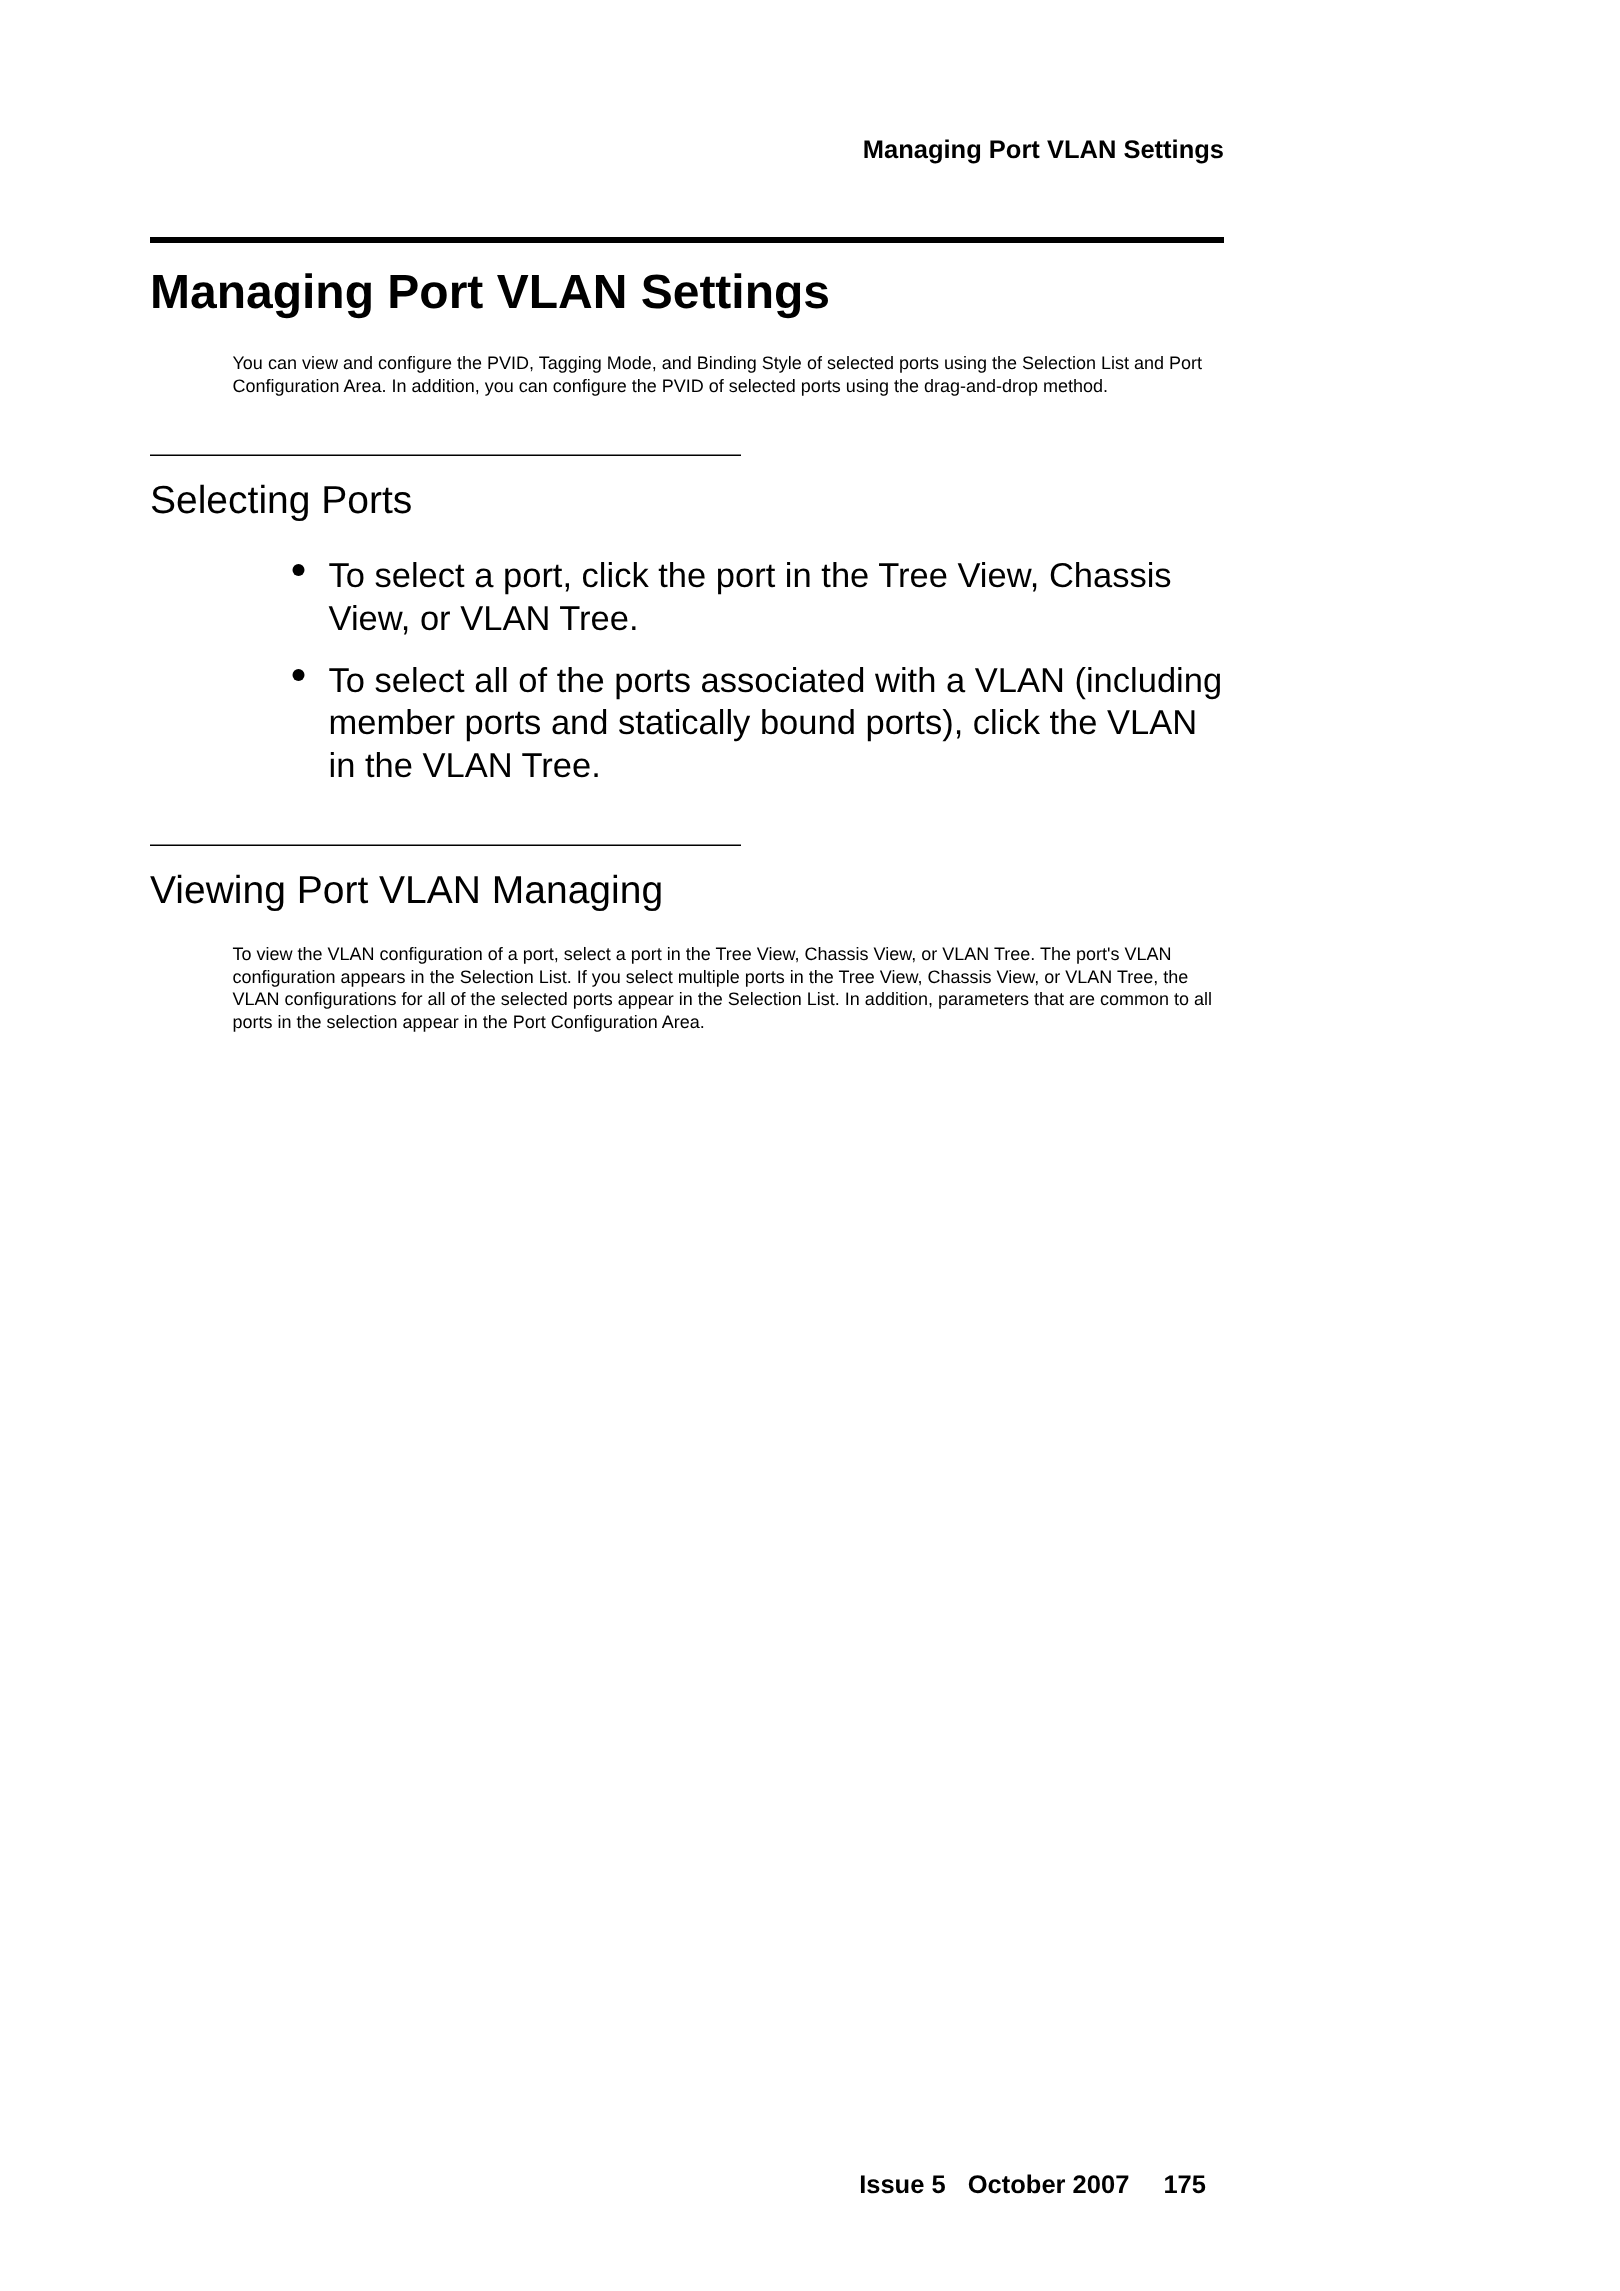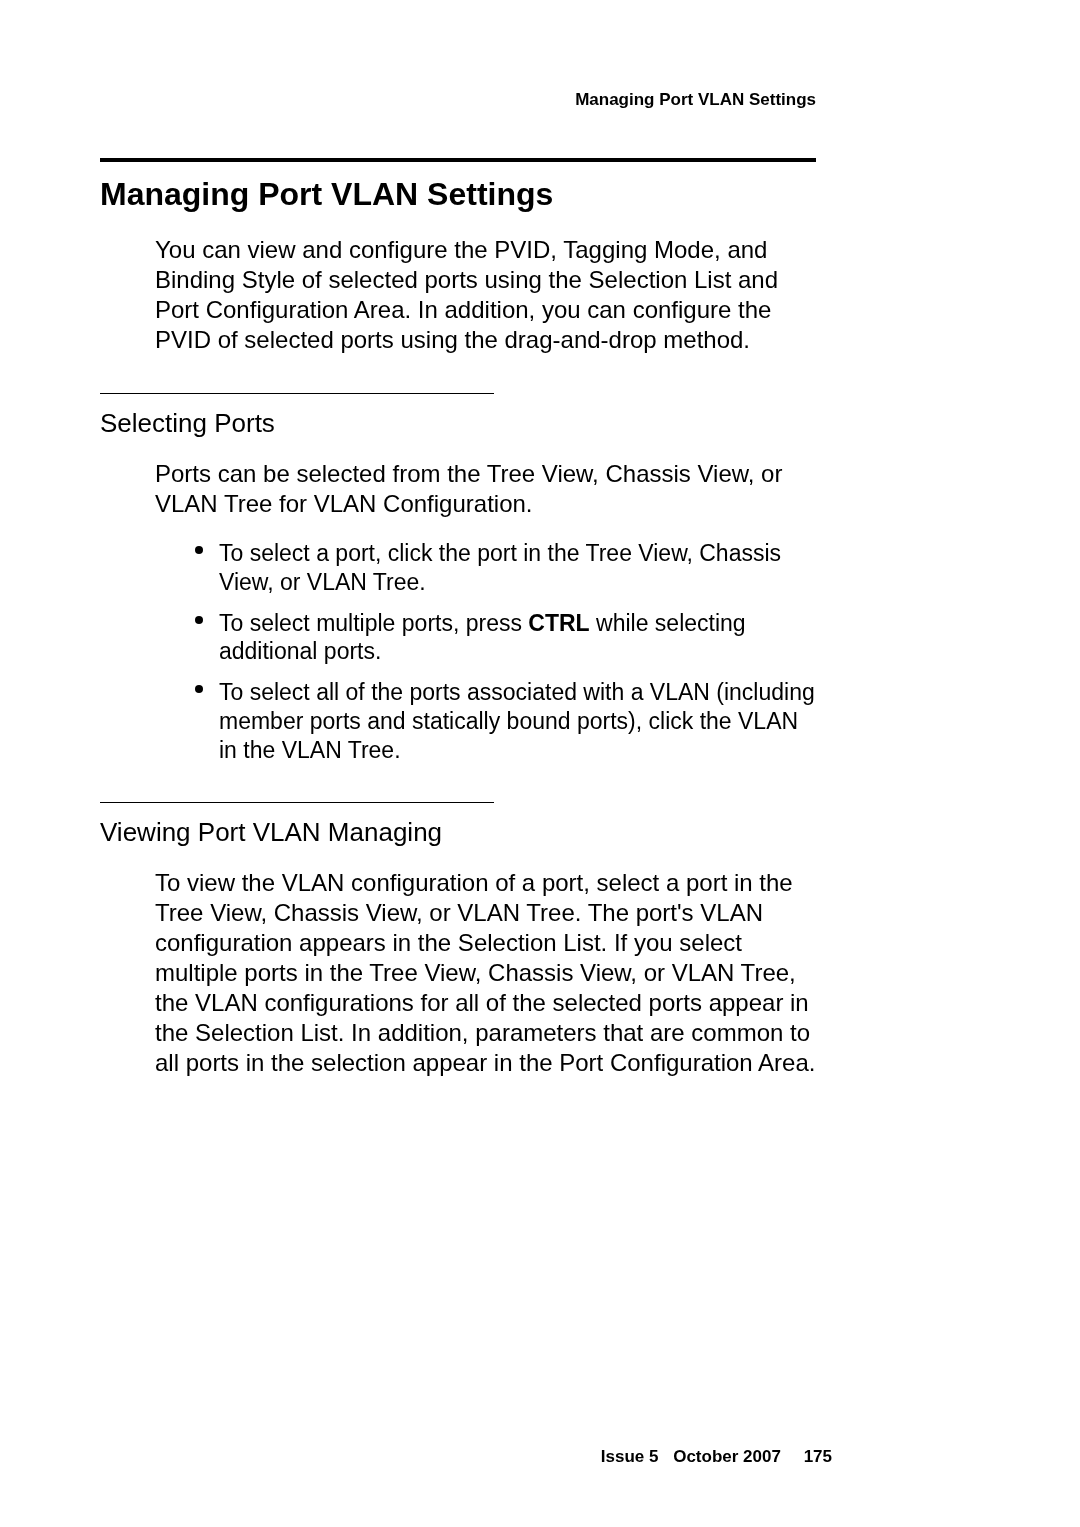--- a/index.html
+++ b/index.html
@@ -26,21 +26,21 @@
     border: none;
     border-top: 4px solid #000;
     margin: 0 0 14px 0;
   }
   h1.section-title {
     font-size: 32px;
     font-weight: bold;
     margin: 0 0 22px 0;
   }
   .body-text {
-    font-size: 24px;
+    font-size: 12px;
     line-height: 1.25;
     margin: 0 0 20px 55px;
   }
   .thin-half-rule {
     width: 55%;
     border: none;
     border-top: 1px solid #000;
     margin: 38px 0 14px 0;
   }
   h2.subsection-title {
@@ -71,21 +71,21 @@
     border-radius: 50%;
   }
   .bold { font-weight: bold; }
   a.xref {
     color: #0000cc;
     text-decoration: underline;
   }
   .footer {
     position: absolute;
     bottom: 60px;
-    right: 84px;
+    right: 112px;
     font-size: 17px;
   }
   .footer .issue { font-weight: bold; }
   .footer .date  { font-weight: bold; margin-left: 10px; }
   .footer .pnum  { font-weight: bold; margin-left: 18px; }
 </style>
 </head>
 <body>
 
 <div class="page">
@@ -95,27 +95,23 @@
   <hr class="thick-rule">
 
   <h1 class="section-title">Managing Port VLAN Settings</h1>
 
   <p class="body-text">You can view and configure the PVID, Tagging Mode, and Binding Style of selected ports using the Selection List and Port Configuration Area. In addition, you can configure the PVID of selected ports using the drag-and-drop method.</p>
 
   <hr class="thin-half-rule">
 
   <h2 class="subsection-title">Selecting Ports</h2>
 
-  <p class="body-text">Ports can be selected from the Tree View, Chassis View, or VLAN Tree for VLAN Configuration.</p>
 
   <ul class="bullets">
     <li>To select a port, click the port in the Tree View, Chassis View, or VLAN Tree.</li>
-    <li>
-      <span>To select multiple ports, press </span><span class="bold">CTRL</span><span> while selecting additional ports.</span>
-    </li>
     <li>To select all of the ports associated with a VLAN (including member ports and statically bound ports), click the VLAN in the VLAN Tree.</li>
   </ul>
 
   <hr class="thin-half-rule">
 
   <h2 class="subsection-title">Viewing Port VLAN Managing</h2>
 
   <p class="body-text">To view the VLAN configuration of a port, select a port in the Tree View, Chassis View, or VLAN Tree. The port's VLAN configuration appears in the Selection List. If you select multiple ports in the Tree View, Chassis View, or VLAN Tree, the VLAN configurations for all of the selected ports appear in the Selection List. In addition, parameters that are common to all ports in the selection appear in the Port Configuration Area.</p>
 
 

